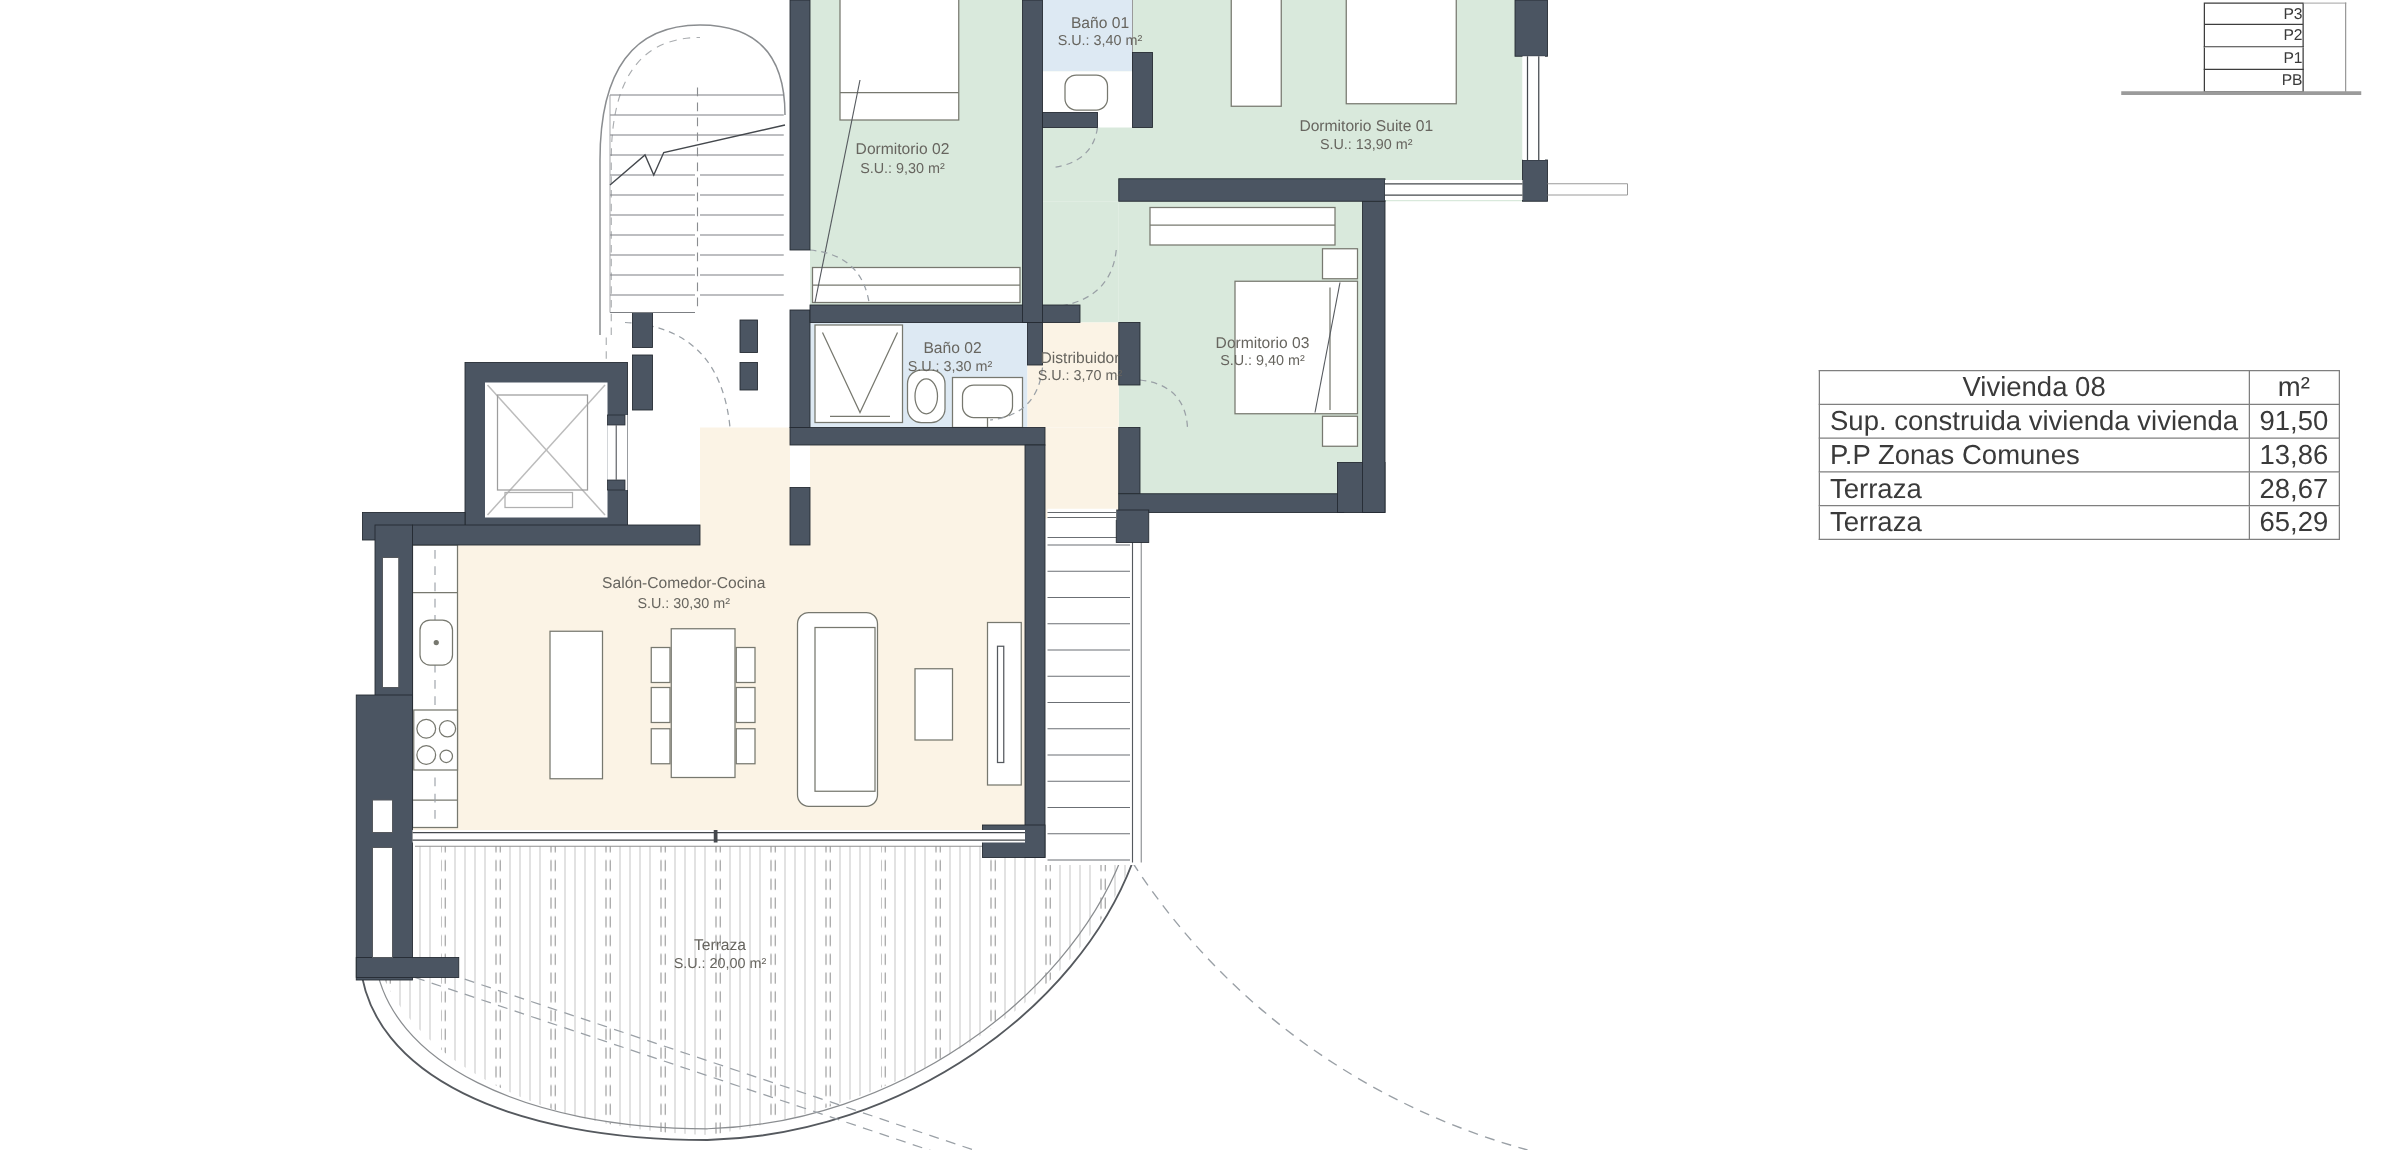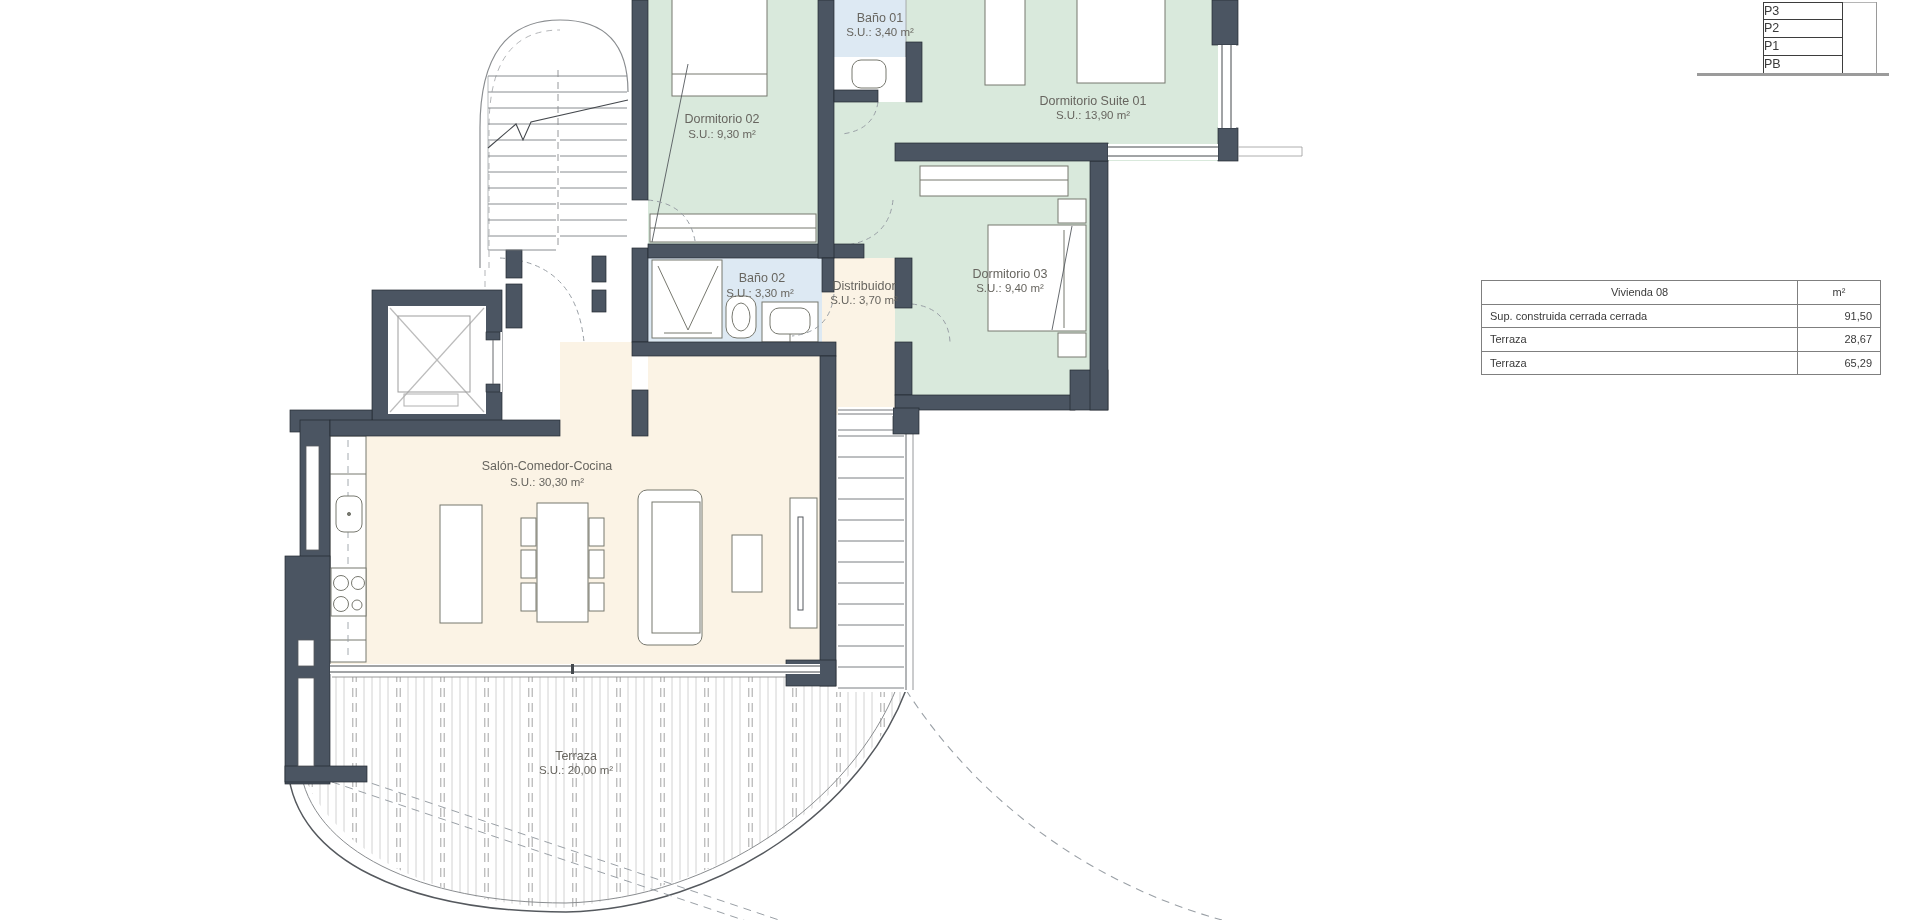--- a/index.html
+++ b/index.html
@@ -3,31 +3,31 @@
 <meta charset="utf-8">
 <style>
   html,body{margin:0;padding:0;background:#ffffff;}
   .canvas{position:relative;width:1920px;height:920px;background:#fff;overflow:hidden;
           font-family:"Liberation Sans", sans-serif;}
   svg{position:absolute;left:0;top:0;}
   svg text{font-family:"Liberation Sans", sans-serif;fill:#67655f;}
   .room-name{font-size:12.5px;}
   .room-area{font-size:11.5px;}
   
-  .summary{position:absolute;left:1455px;top:280px;width:400px;border-collapse:collapse;
-           background:#fff;color:#3a3a3a;font-size:11px;margin-left:26px;}
+  .summary{position:absolute;left:1455px;top:296px;width:400px;border-collapse:collapse;
+           background:#fff;color:#3a3a3a;font-size:22px;}
   .summary td{border:1px solid #7f7f7f;height:22.5px;padding:0 8px;white-space:nowrap;}
   .summary .c-label{width:314px;}
   .summary .c-val{width:70px;text-align:right;}
   .summary .hdr td{text-align:center;}
   
   .levels{position:absolute;left:1763px;top:2px;width:80px;}
   .levels .lvl{box-sizing:border-box;width:80px;height:18px;border:1.2px solid #3d3d3d;
                border-top-width:0;background:#fff;color:#3a3a3a;font-size:12.5px;
-               text-align:left;line-height:17px;}
+               text-align:right;line-height:17px;}
   .levels .lvl:first-child{border-top-width:1.2px;}
   .ind-vline{position:absolute;left:1876px;top:2px;width:1px;height:72px;background:#9a9a9a;}
   .ind-topline{position:absolute;left:1843px;top:2px;width:34px;height:1px;background:#b5b5b5;}
   .groundline{position:absolute;left:1697px;top:73px;width:192px;height:2.5px;background:#9b9b9b;}
 </style>
 </head>
 <body>
 
 <div class="canvas">
 
@@ -311,22 +311,26 @@
   </g>
 </svg>
 
 <table class="summary">
   <tbody>
         <tr class="hdr">
     <td class="c-label">Vivienda 08</td>
     <td class="c-val">m²</td>
   </tr>
   <tr>
-    <td class="c-label">Sup. construida cerrada cerrada</td>
+    <td class="c-label">Sup. construida vivienda vivienda</td>
     <td class="c-val">91,50</td>
+  </tr>
+  <tr>
+    <td class="c-label">P.P Zonas Comunes</td>
+    <td class="c-val">13,86</td>
   </tr>
   <tr>
     <td class="c-label">Terraza</td>
     <td class="c-val">28,67</td>
   </tr>
   <tr>
     <td class="c-label">Terraza</td>
     <td class="c-val">65,29</td>
   </tr>
 </tbody>

